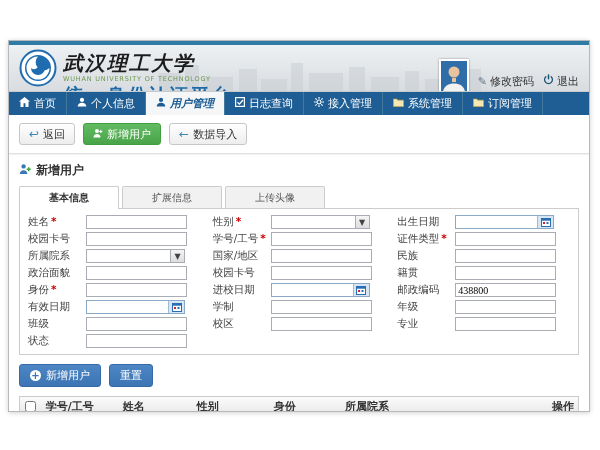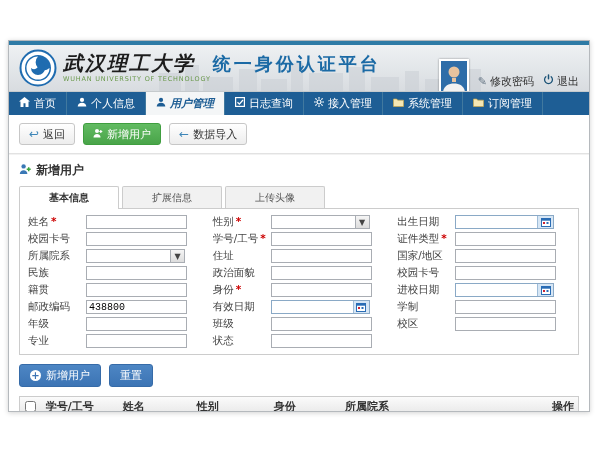--- a/index.html
+++ b/index.html
@@ -4,21 +4,21 @@
 <style>
   html,body{margin:0;padding:0;background:#fff;font-family:"DejaVu Sans","Liberation Sans",sans-serif;}
   .stage{position:relative;width:600px;height:450px;background:#fff;overflow:hidden;}
   .page{position:absolute;left:8px;top:40px;width:582px;height:372px;background:#fff;
         border:1px solid #b5b9bd;box-shadow:0 1px 5px rgba(0,0,0,.18);box-sizing:border-box;overflow:hidden;}
   .topbar{height:4px;background:#2e7ba6;}
   
   .hdr{position:relative;height:46px;background:linear-gradient(#eef1f3,#d8dce0);border-bottom:1px solid #c5cacd;overflow:hidden;}
   .skyline{position:absolute;bottom:0;left:150px;opacity:.5;}
   .logo{position:absolute;left:10px;top:4px;}
-  .titlewrap{position:absolute;left:54px;top:7px;display:flex;align-items:flex-start;}
+  .titlewrap{position:absolute;left:54px;top:7px;display:flex;align-items:flex-start;flex-direction:column;}
   .cncol{display:flex;flex-direction:column;}
   .cn{font-family:"DejaVu Serif","Liberation Serif",serif;font-style:italic;font-weight:bold;font-size:20px;color:#1c1c1c;letter-spacing:2px;line-height:22px;}
   .en{font-size:6.5px;color:#6b9a4d;letter-spacing:.8px;margin-top:1px;}
   .plat{font-size:18px;font-weight:bold;color:#1b6aa5;margin-left:2px;letter-spacing:3px;line-height:24px;}
   .hdr-right{position:absolute;right:10px;top:8px;display:flex;align-items:center;gap:9px;font-size:11px;color:#333;}
   .avatar{width:26px;height:32px;border:2px solid #fff;box-shadow:0 0 2px rgba(0,0,0,.4);margin-top:6px;}
   .hlink{display:flex;align-items:center;gap:3px;cursor:pointer;margin-top:14px;}
   .pencil{color:#6a7a88;font-size:11px;}
   
   .nav{height:23px;background:#1e5e95;display:flex;}
@@ -36,21 +36,21 @@
   .tabs{display:flex;padding:4px 10px 0;}
   .tab{padding:4px 29px 3px;font-size:10px;border:1px solid #ccc;border-bottom:none;background:#f1f1f1;color:#555;
        margin-right:3px;border-radius:2px 2px 0 0;cursor:pointer;position:relative;}
   .tab.active{background:#fff;color:#333;font-weight:bold;z-index:2;margin-bottom:-1px;padding-bottom:4px;}
   
   .formbox{margin:0 10px;border:1px solid #ccc;background:#fff;padding:6px 2px;position:relative;z-index:1;}
   .fgrid{display:grid;grid-template-columns:1fr 1fr 1fr;row-gap:3px;}
   .cell{display:flex;align-items:center;height:14px;}
   .flabel{width:58px;flex:none;font-size:10.5px;color:#444;padding-left:6px;white-space:nowrap;}
   .req{color:#cc0000;margin-left:2px;font-weight:bold;}
-  .finput{width:95px;height:12px;border:1px solid #a9adb3;font-size:10px;padding:0 2px;font-family:Liberation Mono, monospace;}
+  .finput{width:95px;height:12px;border:1px solid #a9adb3;font-size:10px;padding:0 2px;font-family:Liberation Serif, serif;}
   .fsel{width:99px;height:14px;border:1px solid #a9adb3;display:flex;box-sizing:border-box;background:#fff;cursor:pointer;}
   .selv{flex:1;font-size:10px;}
   .selb{width:13px;background:linear-gradient(#f5f5f5,#ddd);border-left:1px solid #a9adb3;color:#444;font-size:8px;display:flex;align-items:center;justify-content:center;}
   .fdate{width:99px;height:14px;border:1px solid #8aa9c6;display:flex;box-sizing:border-box;background:#fff;}
   .dinput{flex:1;min-width:0;border:none;font-size:10px;padding:0 2px;outline:none;}
   .calbtn{width:15px;background:#d6e6f5;border-left:1px solid #9ebcd8;display:flex;align-items:center;justify-content:center;cursor:pointer;}
   
   .actions{padding:9px 10px 8px;display:flex;gap:8px;}
   .bbtn{display:inline-flex;align-items:center;gap:5px;background:linear-gradient(#4d86c4,#3c74b4);border:1px solid #366ba8;
         color:#fff;font-size:11px;padding:3px 10px;border-radius:3px;cursor:pointer;}
@@ -252,24 +252,20 @@
         <input class="finput" value="" style="">
       </div>
       <div class="cell">
         <span class="flabel"><span>所属院系</span><span class="req"></span></span>
         <span class="fsel">
               <span class="selv"></span>
               <span class="selb">▼</span>
             </span>
       </div>
       <div class="cell">
-        <span class="flabel"><span>住址</span><span class="req"></span></span>
-        <input class="finput" value="" style="">
-      </div>
-      <div class="cell">
         <span class="flabel"><span>国家/地区</span><span class="req"></span></span>
         <input class="finput" value="" style="">
       </div>
       <div class="cell">
         <span class="flabel"><span>民族</span><span class="req"></span></span>
         <input class="finput" value="" style="">
       </div>
       <div class="cell">
         <span class="flabel"><span>政治面貌</span><span class="req"></span></span>
         <input class="finput" value="" style="">

